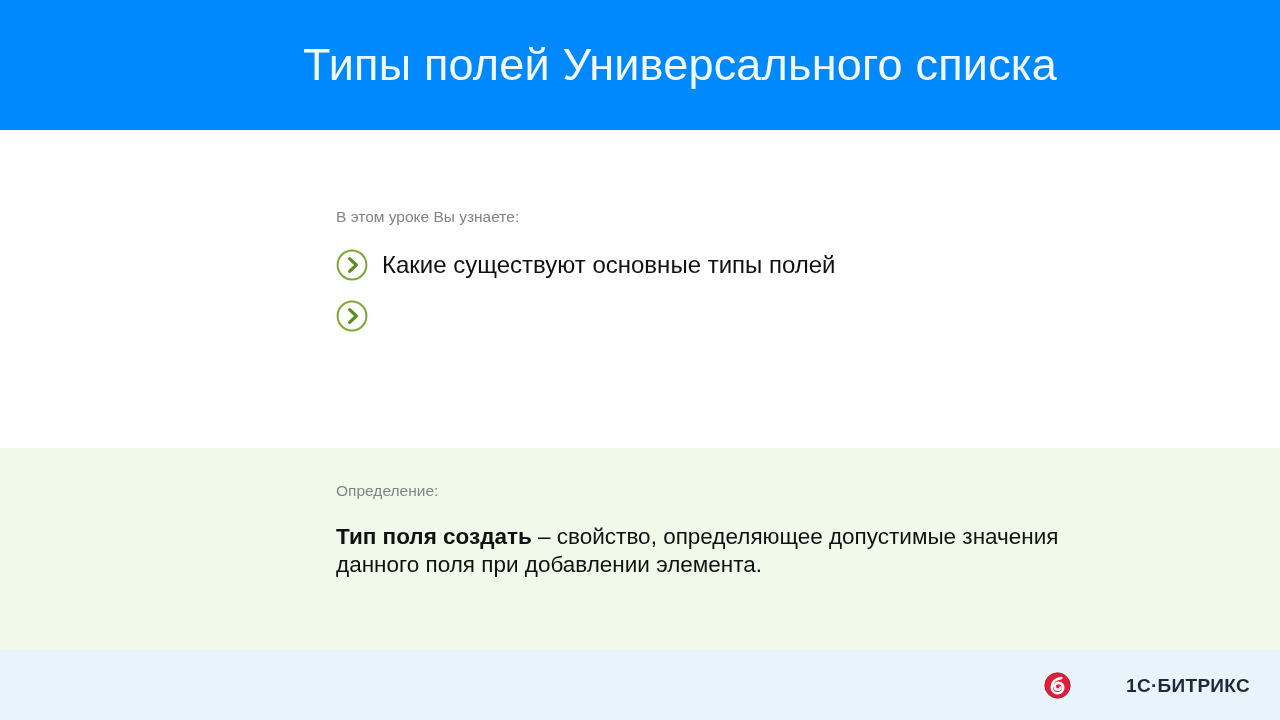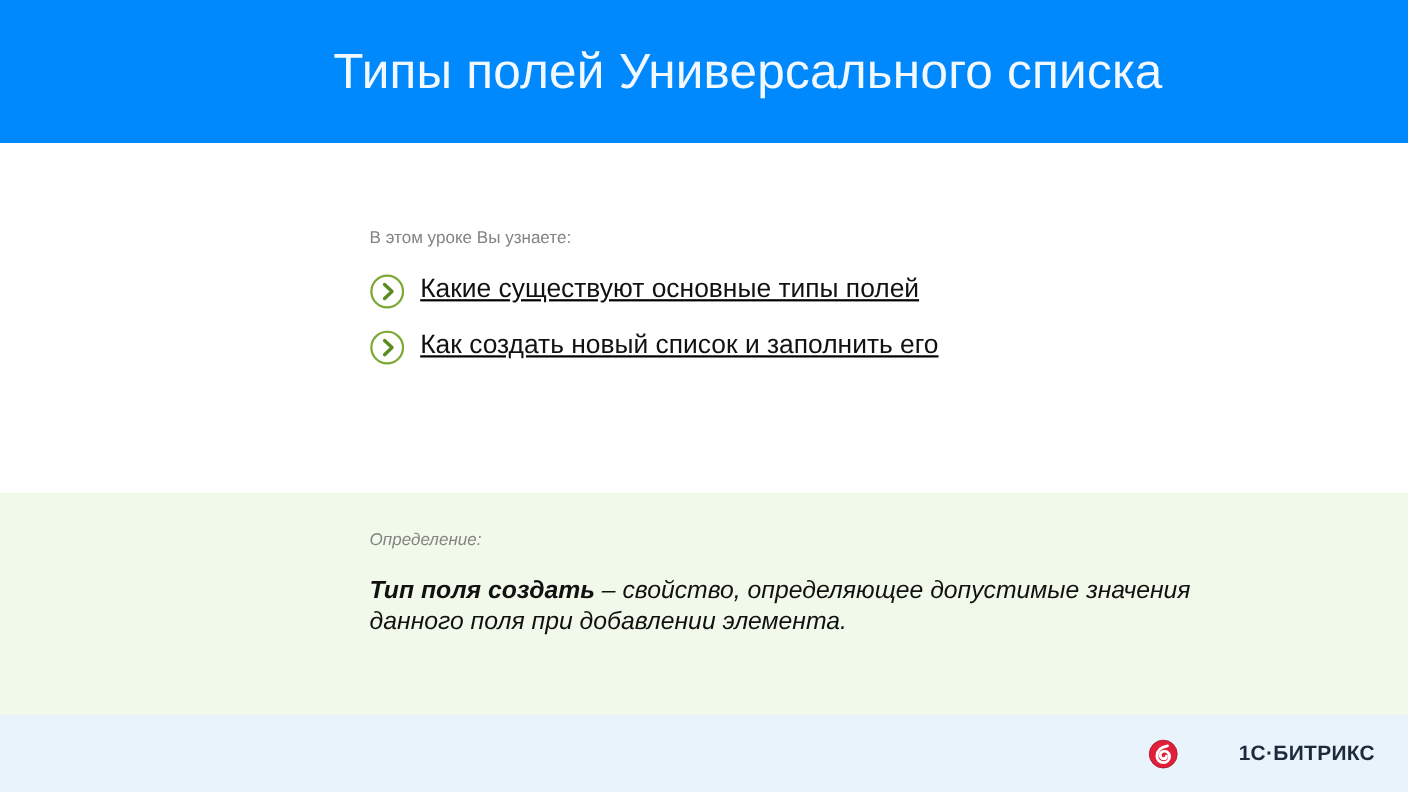--- a/index.html
+++ b/index.html
@@ -69,23 +69,22 @@
     margin: 0 0 22px 0;
   }
 
   .bullet-list {
     list-style: none;
     margin: 0;
     padding: 0;
   }
   .bullet-item {
     display: flex;
-    align-items: flex-start;
+    align-items: center;
     margin-bottom: 19px;
-    text-decoration: underline;
   }
   .bullet-icon {
     flex: 0 0 auto;
     width: 32px;
     height: 32px;
     margin-right: 14px;
     display: block;
   }
   .bullet-text {
     color: #111111;
@@ -96,21 +95,20 @@
   }
 
   
   .definition-section {
     position: absolute;
     left: 0;
     top: 448px;
     width: 1280px;
     height: 202px;
     background: #f1faea;
-    font-style: italic;
   }
   .definition-inner {
     position: absolute;
     left: 336px;
     top: 34px;
     width: 760px;
   }
   .definition-body {
     color: #111111;
     font-size: 22.5px;
@@ -179,21 +177,20 @@
           <span class="bullet-text">Какие существуют основные типы полей</span>
         </li>
 
         <li class="bullet-item">
           <span class="bullet-icon">
             <svg viewBox="0 0 32 32" width="32" height="32" aria-hidden="true">
               <circle cx="16" cy="16" r="14.4" fill="none" stroke="#7ca833" stroke-width="2"></circle>
               <path d="M13.6 9.6 L20.4 16 L13.6 22.4" fill="none" stroke="#5b8a1e" stroke-width="3.1" stroke-linecap="round" stroke-linejoin="round"></path>
             </svg>
           </span>
-          <span class="bullet-text">Как создать новый список и заполнить его</span>
         </li>
       </ul>
     </div>
   </div>
 
   <div class="definition-section">
     <div class="definition-inner">
       <p class="kicker">Определение:</p>
       <p class="definition-body"><span class="definition-term">Тип поля создать</span><span> – свойство, определяющее допустимые значения данного поля при добавлении элемента.</span></p>
     </div>

